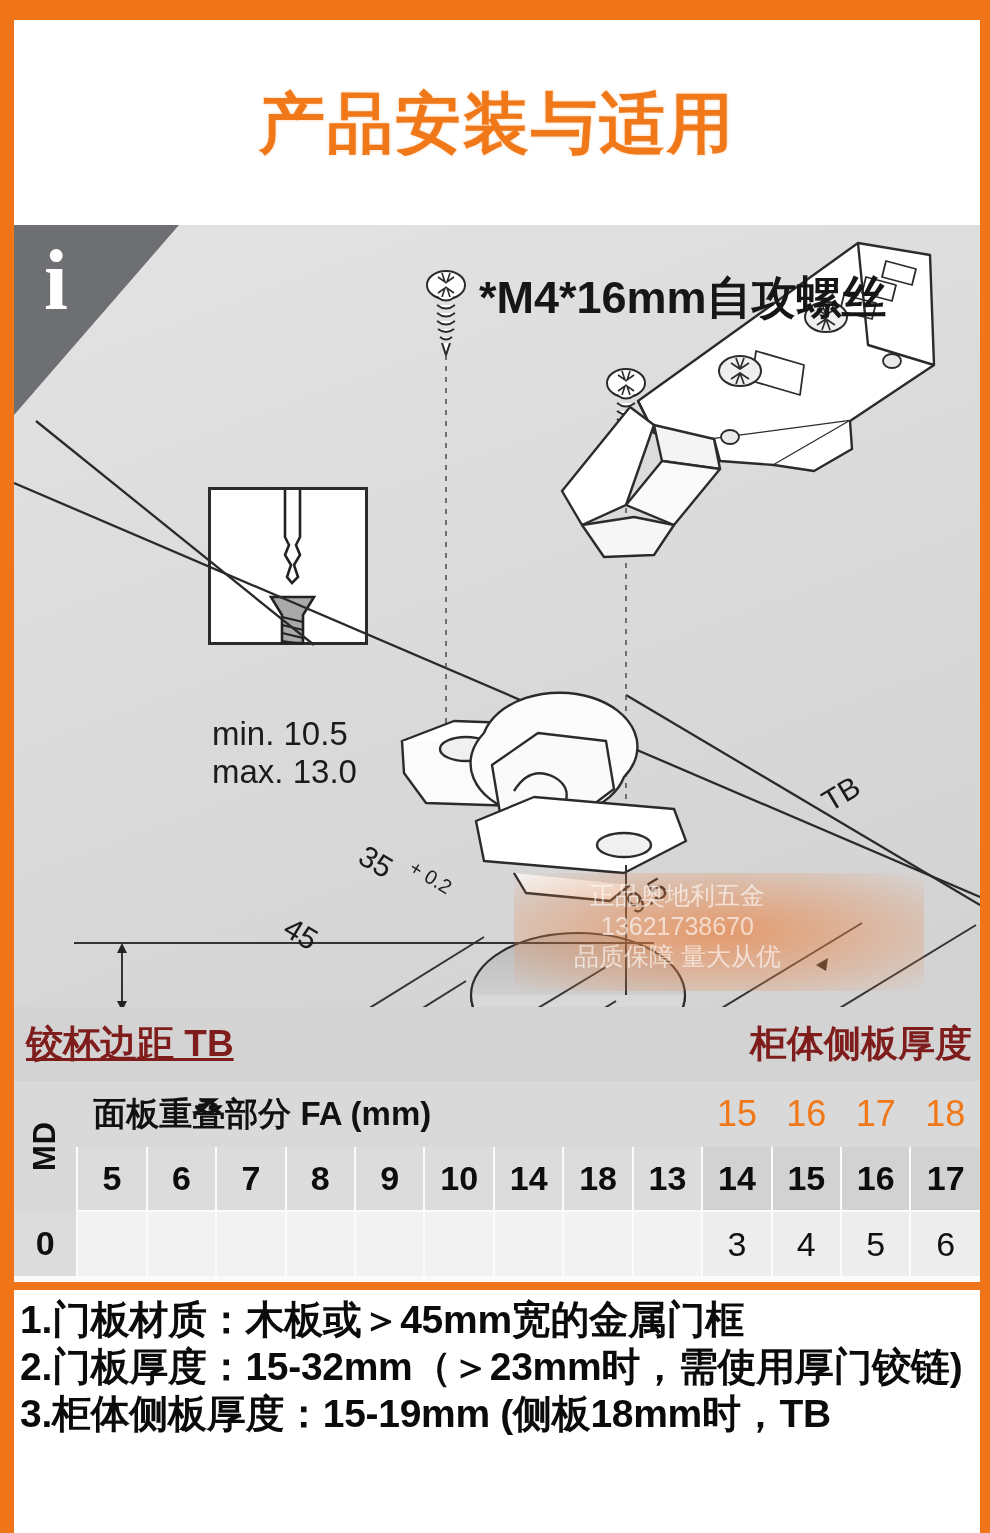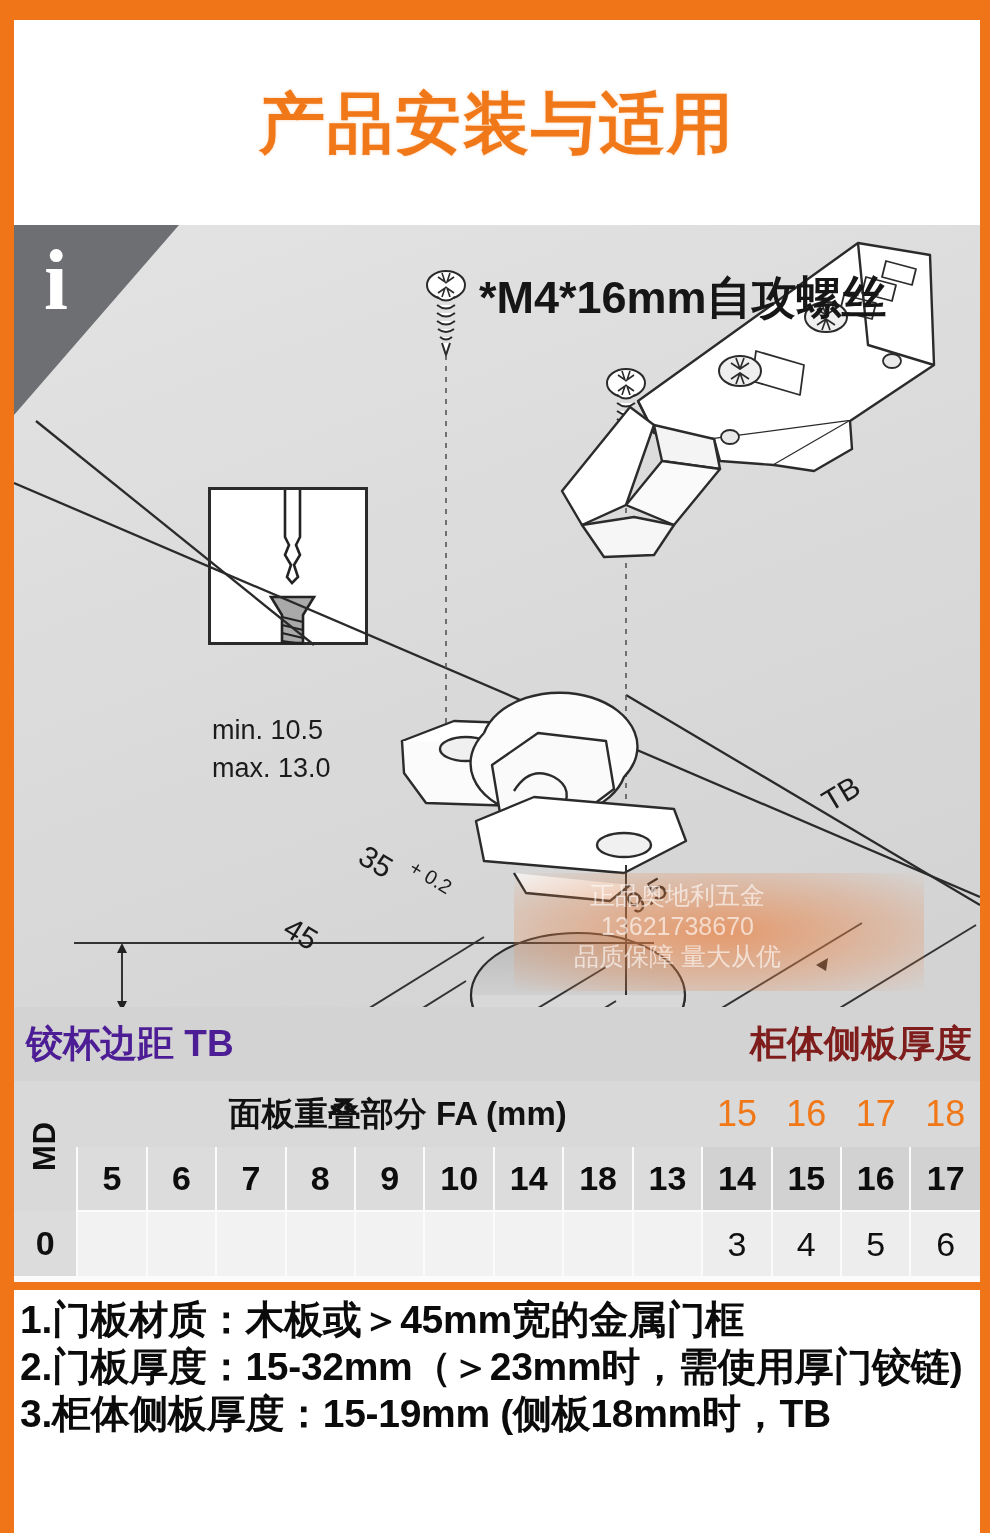--- a/index.html
+++ b/index.html
@@ -70,21 +70,21 @@
     pointer-events:none;
   }
   .wm-band {
     position:absolute; left:500px; top:648px;
     width:410px; height:118px;
     background:radial-gradient(ellipse at 50% 50%, rgba(233,133,72,.75) 0%, rgba(233,133,72,.30) 62%, rgba(233,133,72,0) 100%);
     pointer-events:none;
   }
   .dim-label {
     position:absolute;
-    font-size:27px;
+    font-size:33px;
     color:#1b1b1b;
     white-space:nowrap;
     font-family:"Liberation Sans","DejaVu Sans",sans-serif;
   }
   .screw-caption {
     position:absolute; left:465px; top:43px;
     font-size:45px; font-weight:bold; color:#161616;
     white-space:nowrap;
   }
 
@@ -97,31 +97,32 @@
   }
   table.spec { width:100%; border-collapse:collapse; table-layout:fixed; }
   table.spec td { padding:0; }
 
   .r-title td {
     background:#d3d3d3;
     height:74px;
     vertical-align:middle;
   }
   .t-left {
-    font-size:37px; font-weight:bold; color:#4c1d95;
+    font-size:37px; font-weight:bold; color:#7f1d1d;
     padding-left:12px !important;
     white-space:nowrap;
+    text-decoration:underline;
   }
   .t-right {
     font-size:37px; font-weight:bold; color:#7f1d1d;
     text-align:right; padding-right:8px !important;
     white-space:nowrap;
   }
 
-  .r-fa td { background:#d9d9d9; height:66px; vertical-align:middle;text-align:center; }
+  .r-fa td { background:#d9d9d9; height:66px; vertical-align:middle; }
   .fa-label {
     font-size:33px; font-weight:bold; color:#111;
     padding-left:16px !important; white-space:nowrap;
   }
   .thk-cell {
     font-size:36px; color:#f07818; text-align:center;
     background:#d9d9d9;
   }
   .md-cell {
     background:#d9d9d9;

